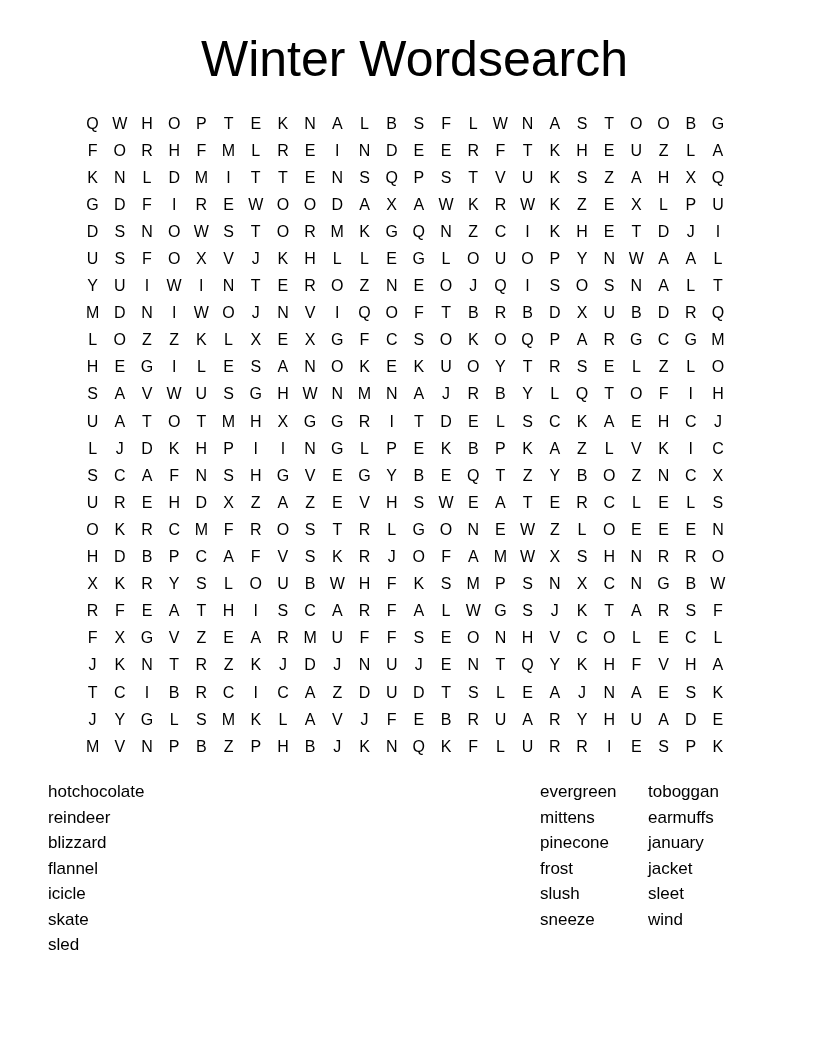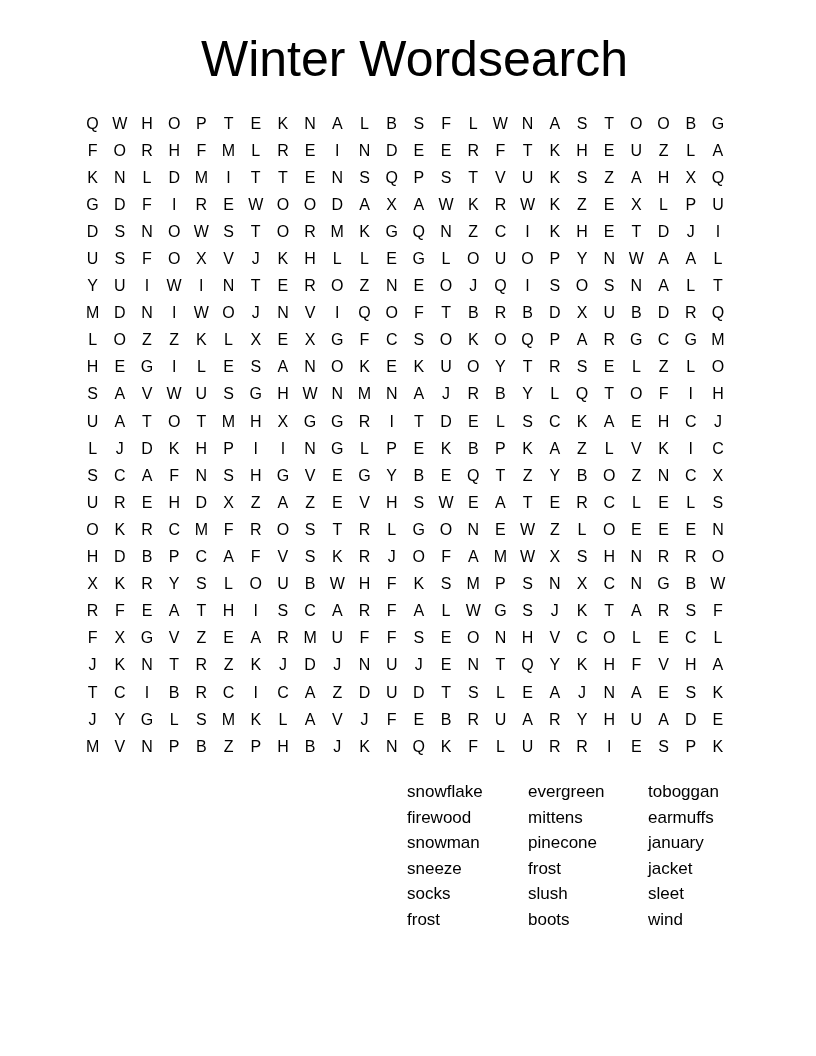--- a/index.html
+++ b/index.html
@@ -643,35 +643,36 @@
       <span class="cell">R</span>
       <span class="cell">R</span>
       <span class="cell">I</span>
       <span class="cell">E</span>
       <span class="cell">S</span>
       <span class="cell">P</span>
       <span class="cell">K</span>
     </div>
 
   <div class="word-list">
-      <div class="word-col" style="left: 407px;">
-        <div class="word">snowflake</div>
-        <div class="word">firewood</div>
-        <div class="word">snowman</div>
-        <div class="word">sneeze</div>
-        <div class="word">socks</div>
-        <div class="word">frost</div>
+      <div class="word-col" style="left: 48px;">
+        <div class="word">hotchocolate</div>
+        <div class="word">reindeer</div>
+        <div class="word">blizzard</div>
+        <div class="word">flannel</div>
+        <div class="word">icicle</div>
+        <div class="word">skate</div>
+        <div class="word">sled</div>
       </div>
-      <div class="word-col" style="left: 528px;">
+      <div class="word-col" style="left: 540px;">
         <div class="word">evergreen</div>
         <div class="word">mittens</div>
         <div class="word">pinecone</div>
         <div class="word">frost</div>
         <div class="word">slush</div>
-        <div class="word">boots</div>
+        <div class="word">sneeze</div>
       </div>
       <div class="word-col" style="left: 648px;">
         <div class="word">toboggan</div>
         <div class="word">earmuffs</div>
         <div class="word">january</div>
         <div class="word">jacket</div>
         <div class="word">sleet</div>
         <div class="word">wind</div>
       </div>
     </div>

